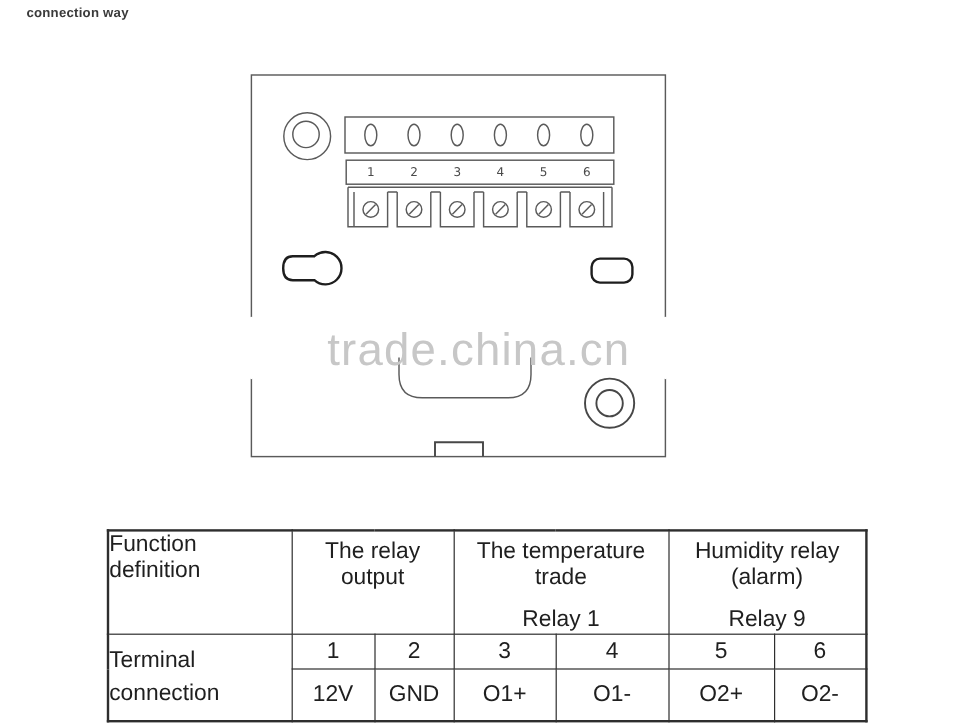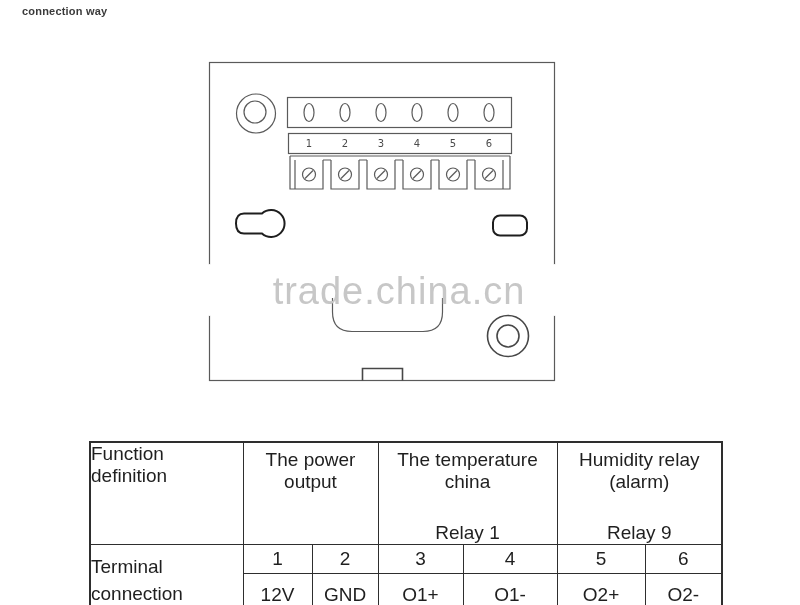--- a/index.html
+++ b/index.html
@@ -23,21 +23,21 @@
     position:absolute; left:89px; top:441px;
     border-collapse:collapse; table-layout:fixed; width:633px;
     border:2px solid #2e2e2e;
     font-size:19px; color:#1f1f1f;
   }
   table.def td { border:1px solid #2e2e2e; padding:0; }
   tr.r1 { height:60px; } tr.r2 { height:29px; } tr.r3 { height:43px;margin-left:40px; }
   td.func { vertical-align:top; padding:6px 0 0 7px; }
   td.hdr  { vertical-align:top; text-align:center; }
   .hline1 { padding-top:6px; }
-  .hline2 { margin-top:29px; }
+  .hline2 { margin-top:13px; }
   td.term { vertical-align:middle; padding-left:18px; line-height:27px; }
   td.c    { text-align:center; vertical-align:middle; }
 </style>
 </head>
 <body>
 
 <div class="title">connection way</div>
 
 <svg class="diagram" width="800" height="436" viewBox="0 0 800 436" xmlns="http://www.w3.org/2000/svg">
 
@@ -115,24 +115,24 @@
       <col style="width:66px">
     <col style="width:85px">
       <col style="width:94px">
       <col style="width:88px">
       <col style="width:77px">
   </colgroup>
   <tbody>
     <tr class="r1">
       <td class="func">Function definition</td>
       <td class="hdr" colspan="2">
-        <div class="hline1">The power output</div>
+        <div class="hline1">The relay output</div>
       </td>
       <td class="hdr" colspan="2">
-        <div class="hline1">The temperature china</div>
+        <div class="hline1">The temperature trade</div>
         <div class="hline2">Relay 1</div>
       </td>
       <td class="hdr" colspan="2">
         <div class="hline1">Humidity relay (alarm)</div>
         <div class="hline2">Relay 9</div>
       </td>
     </tr>
     <tr class="r2">
       <td class="term" rowspan="2">
         <div>Terminal</div>

